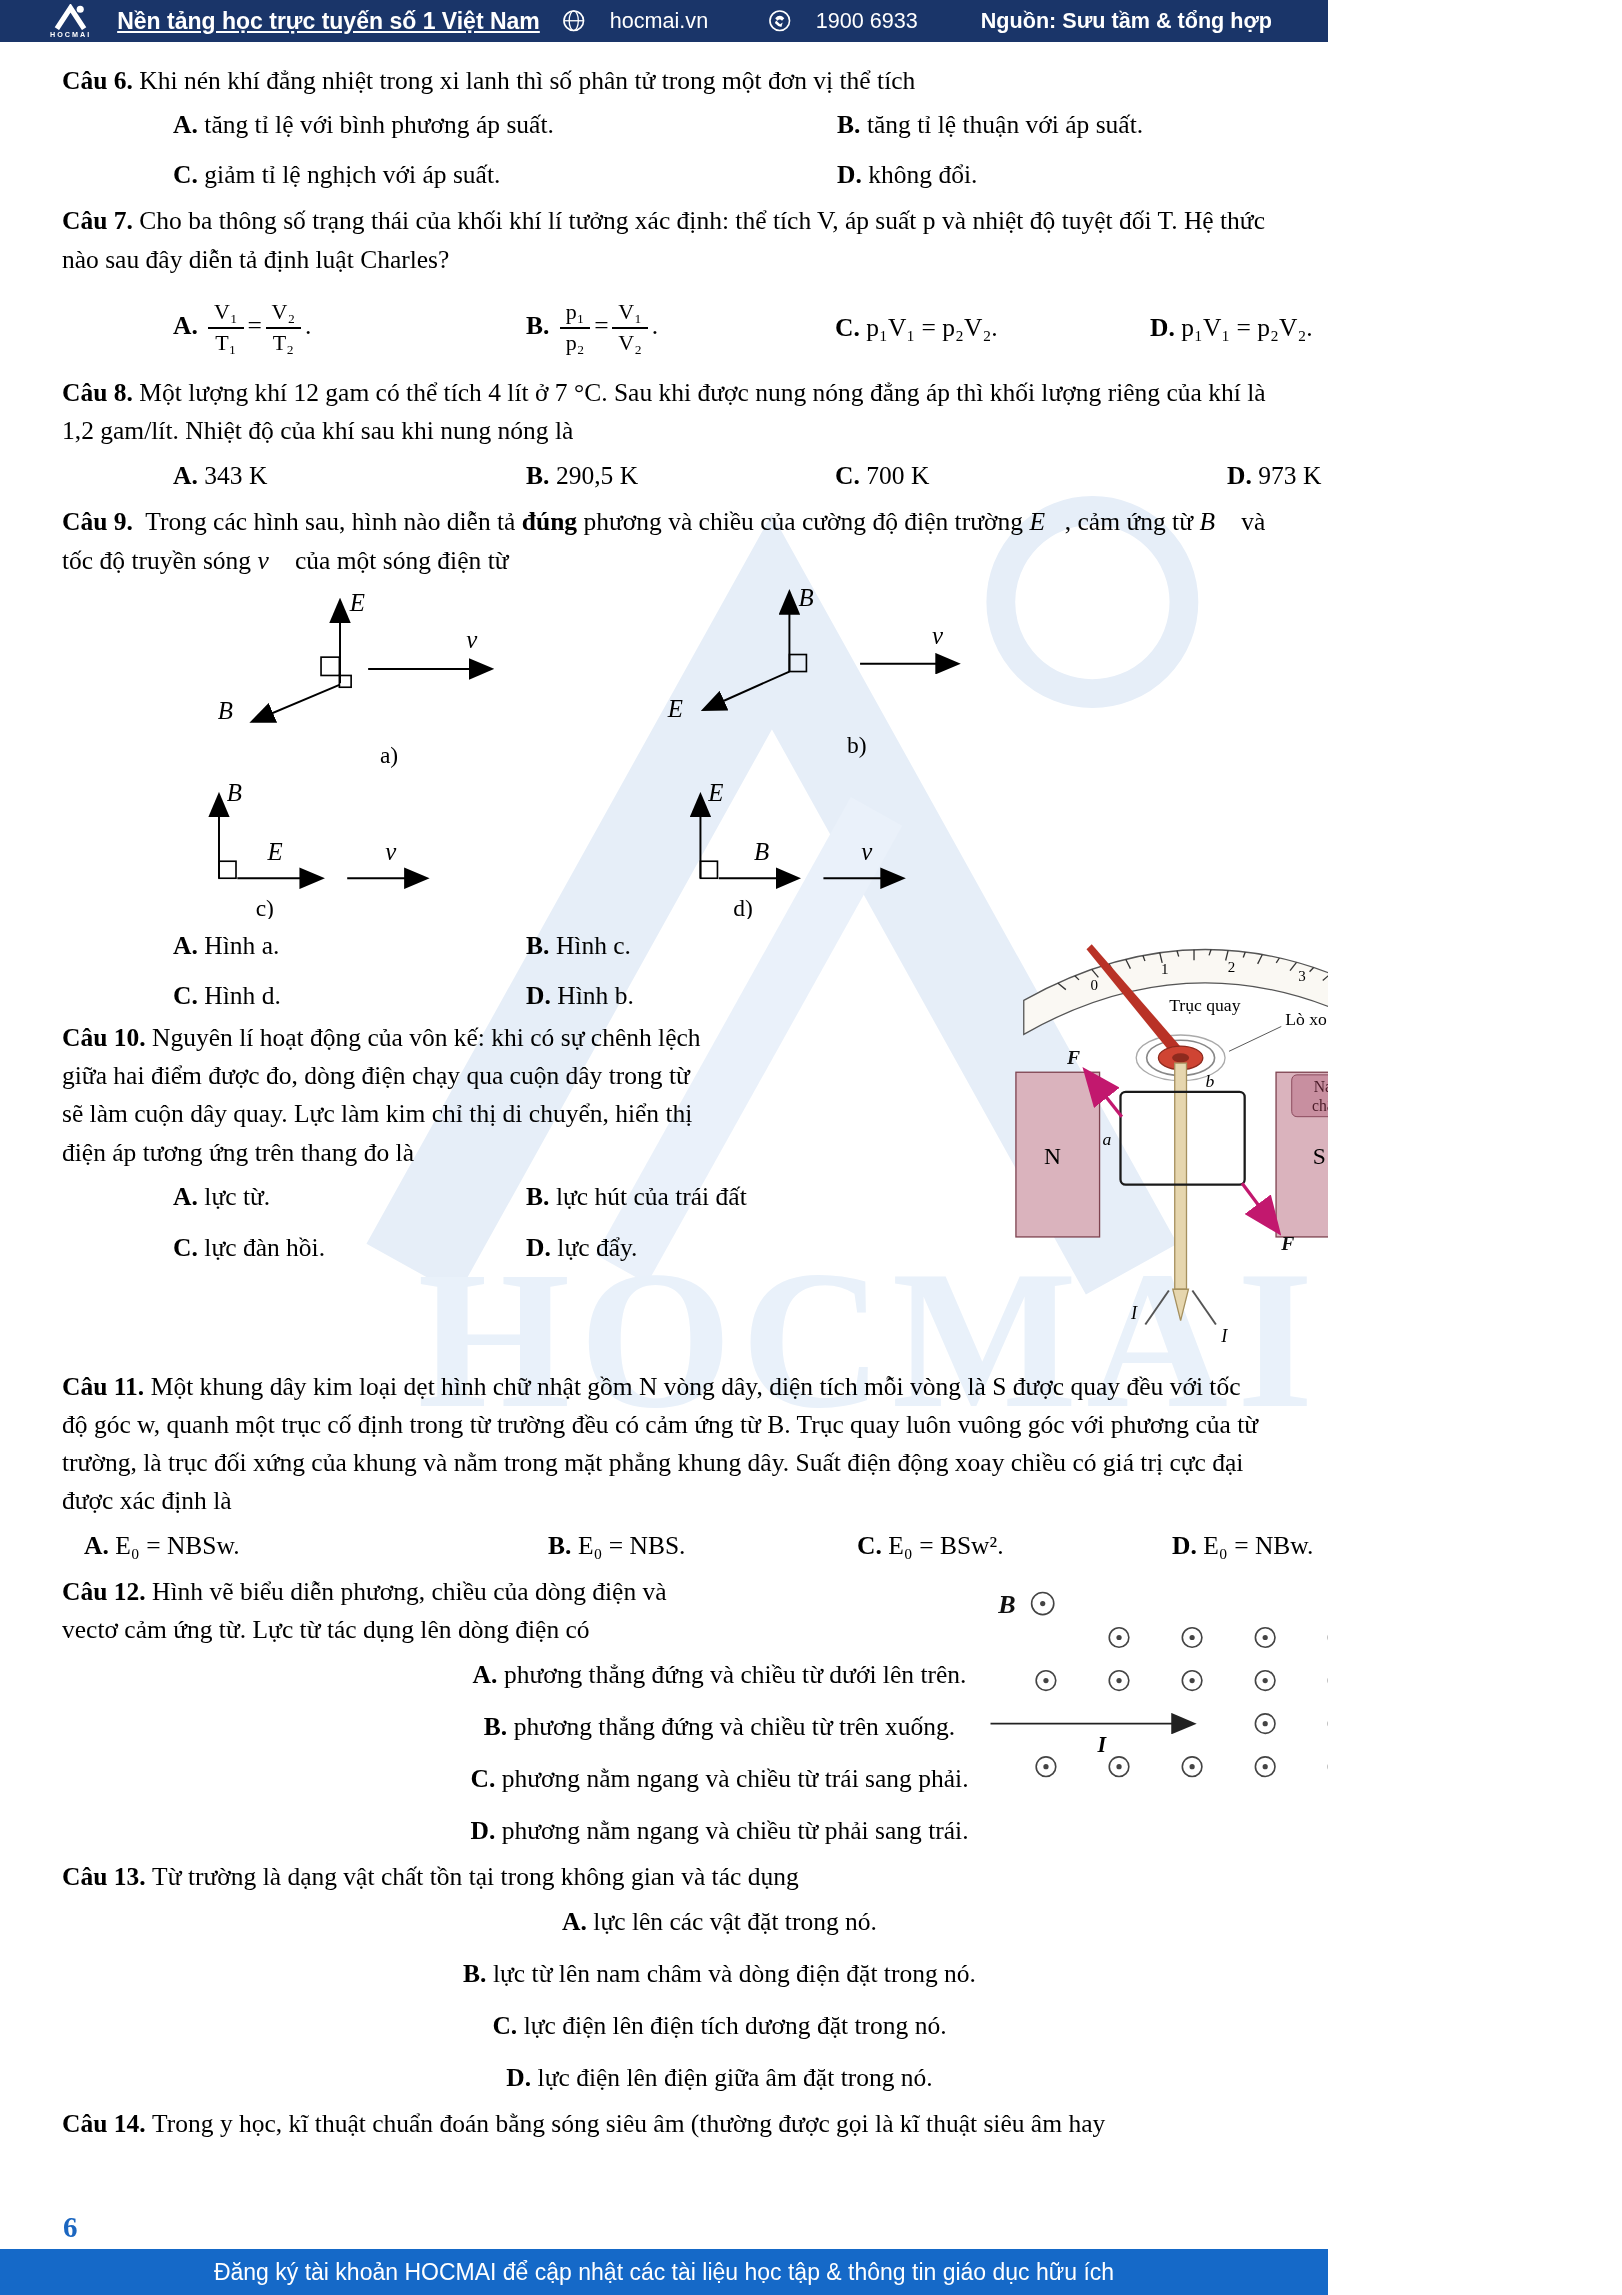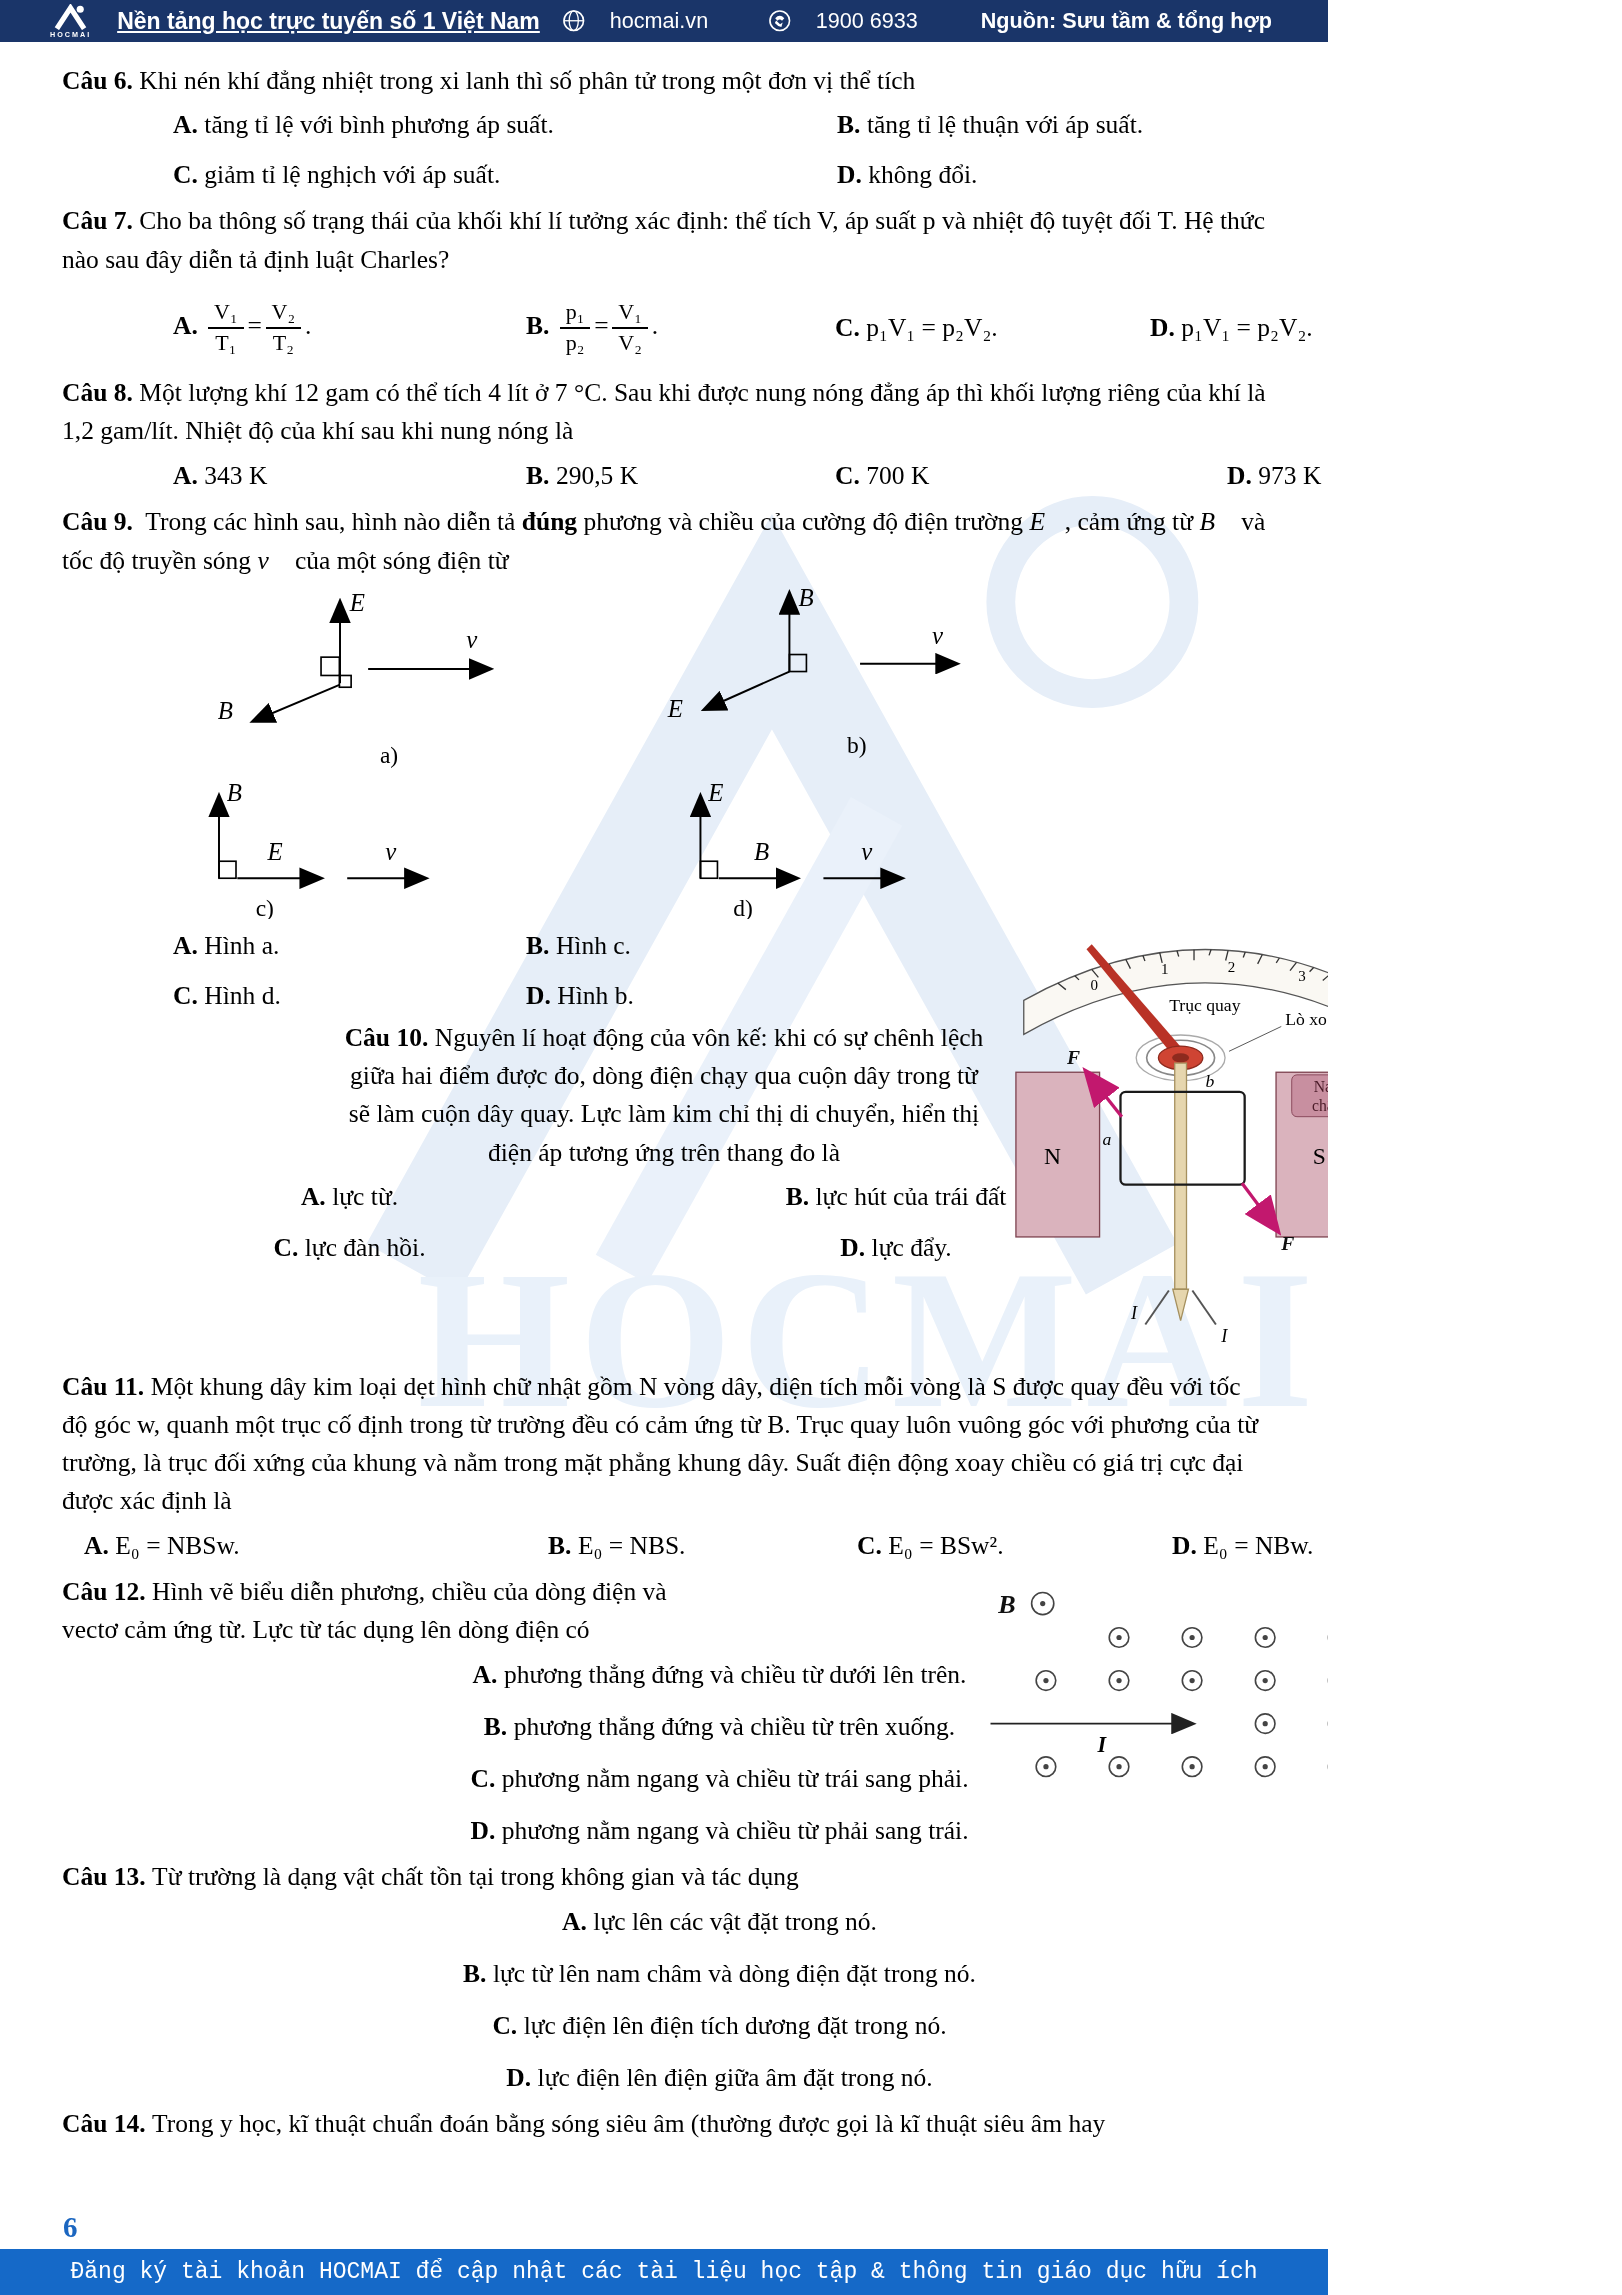--- a/index.html
+++ b/index.html
@@ -43,32 +43,32 @@
   .frac .fn { display:block; border-bottom:2px solid #000; padding:0 5.9px 2.6px; }
   .frac .fd { display:block; padding-top:2px; }
   .opts-q7 { margin:10.5px 0 7.8px; min-height:77px; }
 
   .figset { margin:5.2px 0 1.3px; display:block; }
 
   .sec910 { position:relative; min-height:433px; }
   .q10diagram { position:absolute; left:950px; top:-3.9px; width:366px; height:422px; }
   .line { position:relative; white-space:nowrap; }
   .sideword { position:absolute; left:1400px; top:0; white-space:nowrap; }
-  .q10block { margin-top:2px;text-align:center; }
+  .q10block { margin-top:2px; }
 
   .q12wrap { position:relative; }
   .q12diagram { position:absolute; left:910px; top:10.5px; width:405px; height:199px; }
   .sideword12 { position:absolute; left:1330px; top:0; }
 
   
   .pageno { position:absolute; left:63px; bottom:51px; font-size:29px; font-weight:bold;
             color:#1b66c0; z-index:5; }
   .botbar { position:absolute; left:0; right:0; bottom:0; height:46px; background:#1569c8;
             color:#fff; display:flex; align-items:center; justify-content:center;
-            font-family:Liberation Mono, monospace; font-size:23px; z-index:6; }
+            font-family:Liberation Sans, sans-serif; font-size:23px; z-index:6; }
 
   svg text { font-family:"Liberation Serif","DejaVu Serif",serif; }
   .svglbl { font-style:italic; }
 </style>
 </head>
 <body>
 
 <div class="page">
 
   <header class="topbar">

